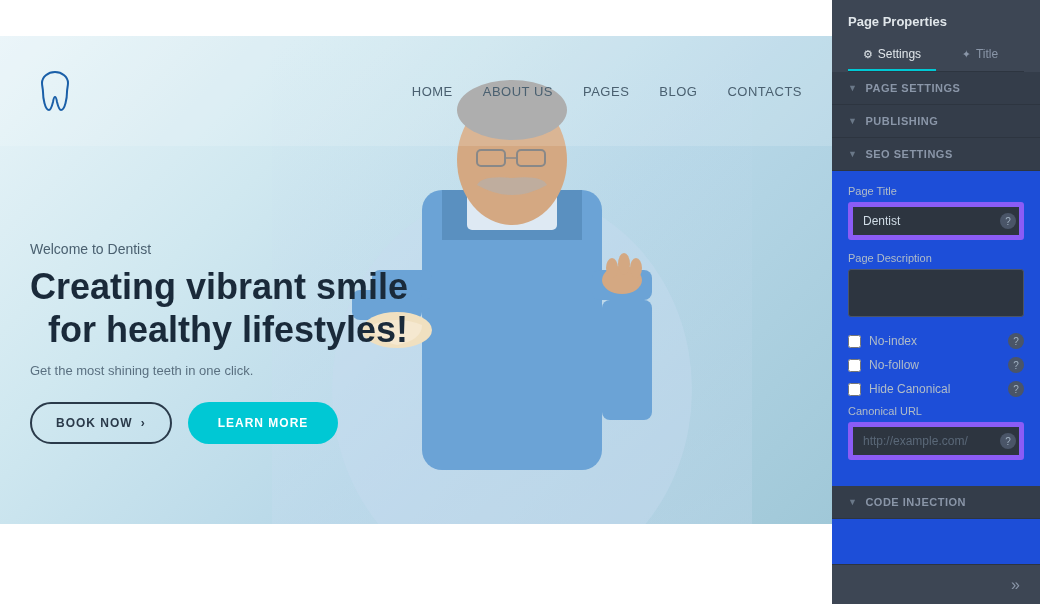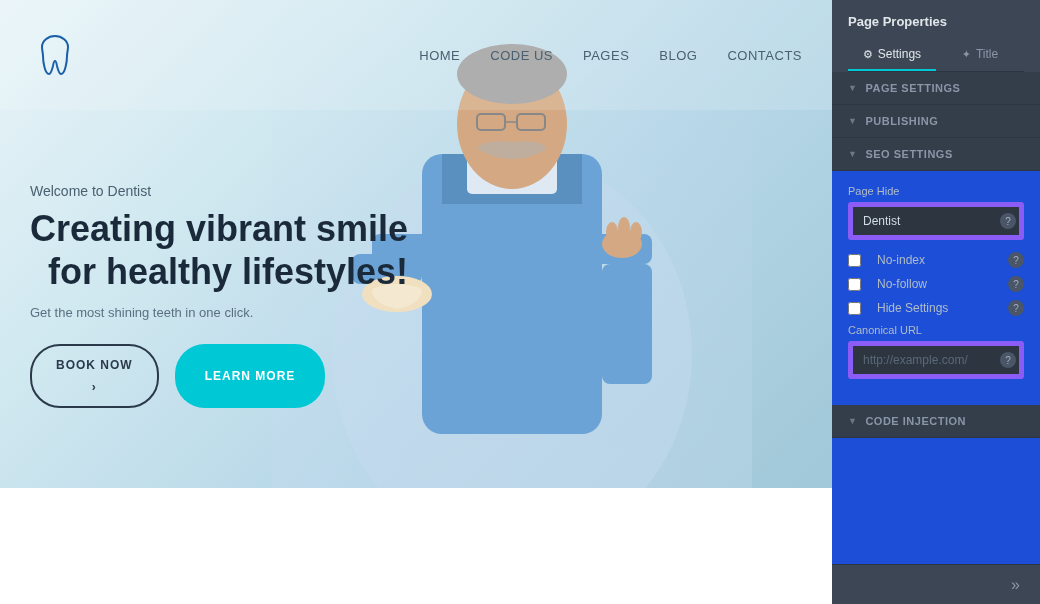--- a/index.html
+++ b/index.html
@@ -5,20 +5,21 @@
     * { box-sizing: border-box; margin: 0; padding: 0; }
     body { font-family: 'Segoe UI', Arial, sans-serif; display: flex; width: 1040px; height: 604px; overflow: hidden; }
 
     
     .preview-panel {
       width: 832px;
       height: 488px;
       position: relative;
       background: linear-gradient(135deg, #e8f4f8 0%, #d0e8f0 30%, #b8d8e8 60%, #a0c8d8 100%);
       overflow: hidden;
+      margin-top: 36px;
     }
 
     
     .preview-header {
       position: absolute;
       top: 0; left: 0; right: 0;
       height: 110px;
       display: flex;
       align-items: center;
       padding: 0 30px;
@@ -86,21 +87,20 @@
       border-radius: 30px;
       background: transparent;
       color: #2a3a4a;
       font-size: 12px;
       font-weight: 700;
       letter-spacing: 1px;
       cursor: pointer;
       display: flex;
       align-items: center;
       gap: 8px;
-      flex-direction: column;
     }
 
     .btn-learn {
       padding: 0 30px;
       border: none;
       border-radius: 30px;
       background: #00c8d4;
       color: white;
       font-size: 12px;
       font-weight: 700;
@@ -279,21 +279,21 @@
       font-size: 12px;
       outline: none;
       height: 48px;
       resize: none;
     }
 
     
     .checkbox-group {
       display: flex;
       align-items: center;
-      gap: 16px;
+      gap: 8px;
       margin-bottom: 8px;
     }
 
     .checkbox-group input[type="checkbox"] {
       width: 13px;
       height: 13px;
       accent-color: #00c8d4;
       cursor: pointer;
     }
 
@@ -348,21 +348,21 @@
 <div class="preview-panel">
 
   <div class="preview-header">
 
     <svg class="logo-icon" viewBox="0 0 50 50" fill="none" xmlns="http://www.w3.org/2000/svg">
       <path d="M25 6 C18 6 12 11 12 17 C12 20 13 23 13 26 C13 32 15 44 19 44 C21 44 22 40 23 36 C23.5 33 24 31 25 31 C26 31 26.5 33 27 36 C28 40 29 44 31 44 C35 44 37 32 37 26 C37 23 38 20 38 17 C38 11 32 6 25 6Z" stroke="#1a5fa8" stroke-width="2" fill="none"></path>
     </svg>
 
     <ul class="nav-links">
       <li><a>HOME</a></li>
-      <li><a>CODE US</a></li>
+      <li><a>ABOUT US</a></li>
       <li><a>PAGES</a></li>
       <li><a>BLOG</a></li>
       <li><a>CONTACTS</a></li>
     </ul>
   </div>
 
   <div class="doctor-image">
     <svg class="doctor-svg" viewBox="0 0 400 580" xmlns="http://www.w3.org/2000/svg">
 
       <ellipse cx="200" cy="400" rx="180" ry="200" fill="rgba(200,220,240,0.4)"></ellipse>
@@ -451,44 +451,48 @@
     <div class="accordion-section">
       <div class="accordion-header">
         <span class="accordion-arrow">▼</span>
         <span>SEO SETTINGS</span>
       </div>
     </div>
 
     <div class="form-section">
 
       <div class="form-group">
-        <label class="form-label">Page Hide</label>
+        <label class="form-label">Page Title</label>
         <div class="form-input-wrap">
           <input type="text" class="form-input with-help" value="Dentist" style="">
           <div class="help-icon">?</div>
         </div>
       </div>
 
+      <div class="form-group">
+        <label class="form-label">Page Description</label>
+        <textarea class="form-textarea" style=""></textarea>
+      </div>
 
 
       <div class="checkbox-group">
         <input type="checkbox" id="no-index" style="">
         <label for="no-index" class="checkbox-label">No-index</label>
         <div class="help-icon-inline">?</div>
       </div>
 
       <div class="checkbox-group">
         <input type="checkbox" id="no-follow" style="">
         <label for="no-follow" class="checkbox-label">No-follow</label>
         <div class="help-icon-inline">?</div>
       </div>
 
       <div class="checkbox-group">
         <input type="checkbox" id="hide-canonical" style="">
-        <label for="hide-canonical" class="checkbox-label">Hide Settings</label>
+        <label for="hide-canonical" class="checkbox-label">Hide Canonical</label>
         <div class="help-icon-inline">?</div>
       </div>
 
       <div class="form-group">
         <label class="form-label">Canonical URL</label>
         <div class="form-input-wrap">
           <input type="text" class="form-input with-help" placeholder="http://example.com/" style="">
           <div class="help-icon">?</div>
         </div>
       </div>

